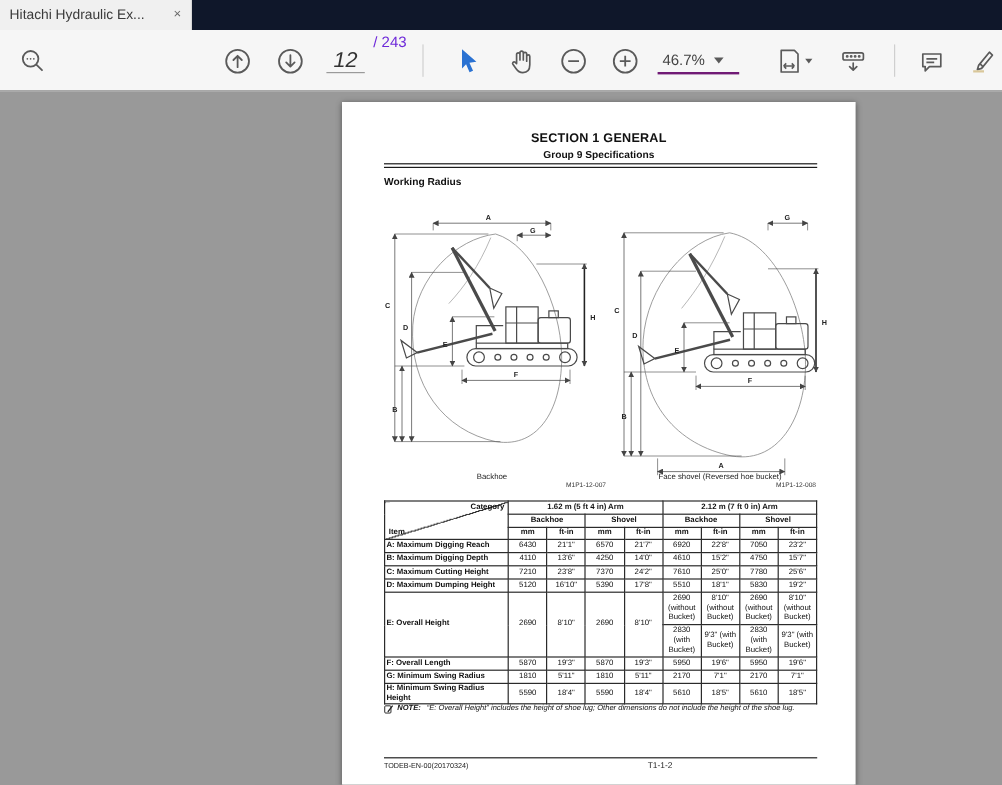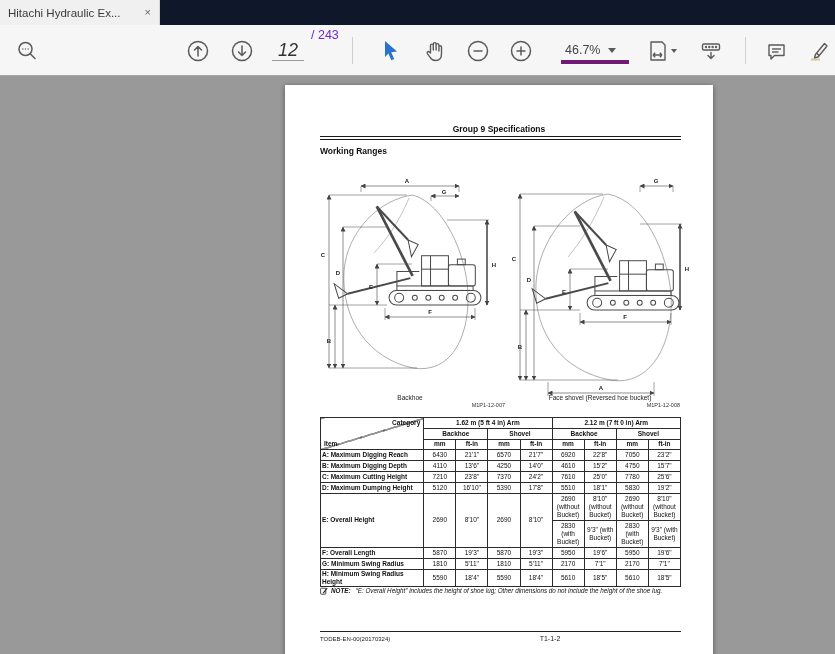--- a/index.html
+++ b/index.html
@@ -15,22 +15,22 @@
   .tab-title{font-size:11.5px;color:#3a3a3a;white-space:nowrap;overflow:hidden;flex:1;}
   .tab-close{font-size:11px;color:#666;margin-left:6px;line-height:1;}
   
   .toolbar{position:absolute;top:25px;left:0;width:835px;height:50px;background:#f6f6f6;border-bottom:1px solid #a8a8a8;z-index:5;}
   .tbtn{position:absolute;top:13px;width:26px;height:26px;background:transparent;border:none;padding:0;margin:0;display:flex;align-items:center;justify-content:center;cursor:pointer;}
   .tbtn svg{display:block;}
   .tsep{position:absolute;top:12px;width:1px;height:27px;background:#cfcfcf;}
   .page-input{position:absolute;top:15px;width:32px;height:20px;background:transparent;border:none;border-bottom:1px solid #9a9a9a;
               text-align:center;font-size:18px;color:#333;font-family:"Liberation Sans",sans-serif;padding:0;font-style:italic;}
   .page-total{position:absolute;top:3px;font-size:12.5px;color:#6d28d9;}
-  .zoom-combo{position:absolute;top:15px;height:20px;display:flex;align-items:center;gap:8px;border-bottom:4px solid #701a75;
-              padding:0 2px 0 4px;cursor:pointer;margin-left:13px;}
+  .zoom-combo{position:absolute;top:15px;height:20px;display:flex;align-items:center;gap:8px;border-bottom:2px solid #701a75;
+              padding:0 2px 0 4px;cursor:pointer;}
   .zoom-text{font-size:12.5px;color:#444;}
   .caret{width:0;height:0;border-left:4px solid transparent;border-right:4px solid transparent;border-top:5px solid #5a5a5a;display:inline-block;}
   .caret.sm{border-left-width:3.5px;border-right-width:3.5px;border-top-width:4.5px;}
   
   .docarea{position:absolute;top:76px;left:0;width:835px;height:578px;background:#999;overflow:hidden;}
   .pdfpage{position:absolute;left:285px;top:9px;width:428px;height:600px;background:#fff;box-shadow:0 1px 5px rgba(0,0,0,.45);}
   
   .section-title{position:absolute;top:24px;left:0;width:100%;text-align:center;font-size:10.5px;font-weight:bold;color:#111;letter-spacing:.2px;}
   .group-title{position:absolute;top:39px;left:0;width:100%;text-align:center;font-size:8.5px;font-weight:bold;color:#111;}
   .dbl-rule{position:absolute;top:51px;left:35px;width:361px;height:2px;border-top:1.6px solid #1a1a1a;border-bottom:.8px solid #1a1a1a;}
@@ -185,23 +185,24 @@
         <line x1="9.8" y1="14.2" x2="12.5" y2="16.9"></line>
         <line x1="4" y1="20.5" x2="13" y2="20.5" stroke="#d9c79a" stroke-width="2"></line>
       </svg>
     </span>
   </button>
 </div>
 
 <div class="docarea">
   <div class="pdfpage">
 
+    <div class="section-title">SECTION 1 GENERAL</div>
     <div class="group-title">Group 9 Specifications</div>
     <div class="dbl-rule"></div>
-    <div class="working-ranges">Working Ranges</div>
+    <div class="working-ranges">Working Radius</div>
 
     <svg class="diagram" style="left:32px;top:90px" width="185" height="228" viewBox="0 0 185 228">
       <defs>
         <marker id="ar" markerUnits="userSpaceOnUse" markerWidth="5" markerHeight="5" refX="4.5" refY="2.5" orient="auto-start-reverse">
           <path d="M0,0 L5,2.5 L0,5 Z" fill="#444"></path>
         </marker>
         <g id="machine" stroke="#4a4a4a" fill="none" stroke-width="0.9">
           <rect x="-41" y="-13" width="82" height="13" rx="6.5"></rect>
           <circle cx="-32" cy="-6.5" r="4"></circle>
             <circle cx="32" cy="-6.5" r="4"></circle>

